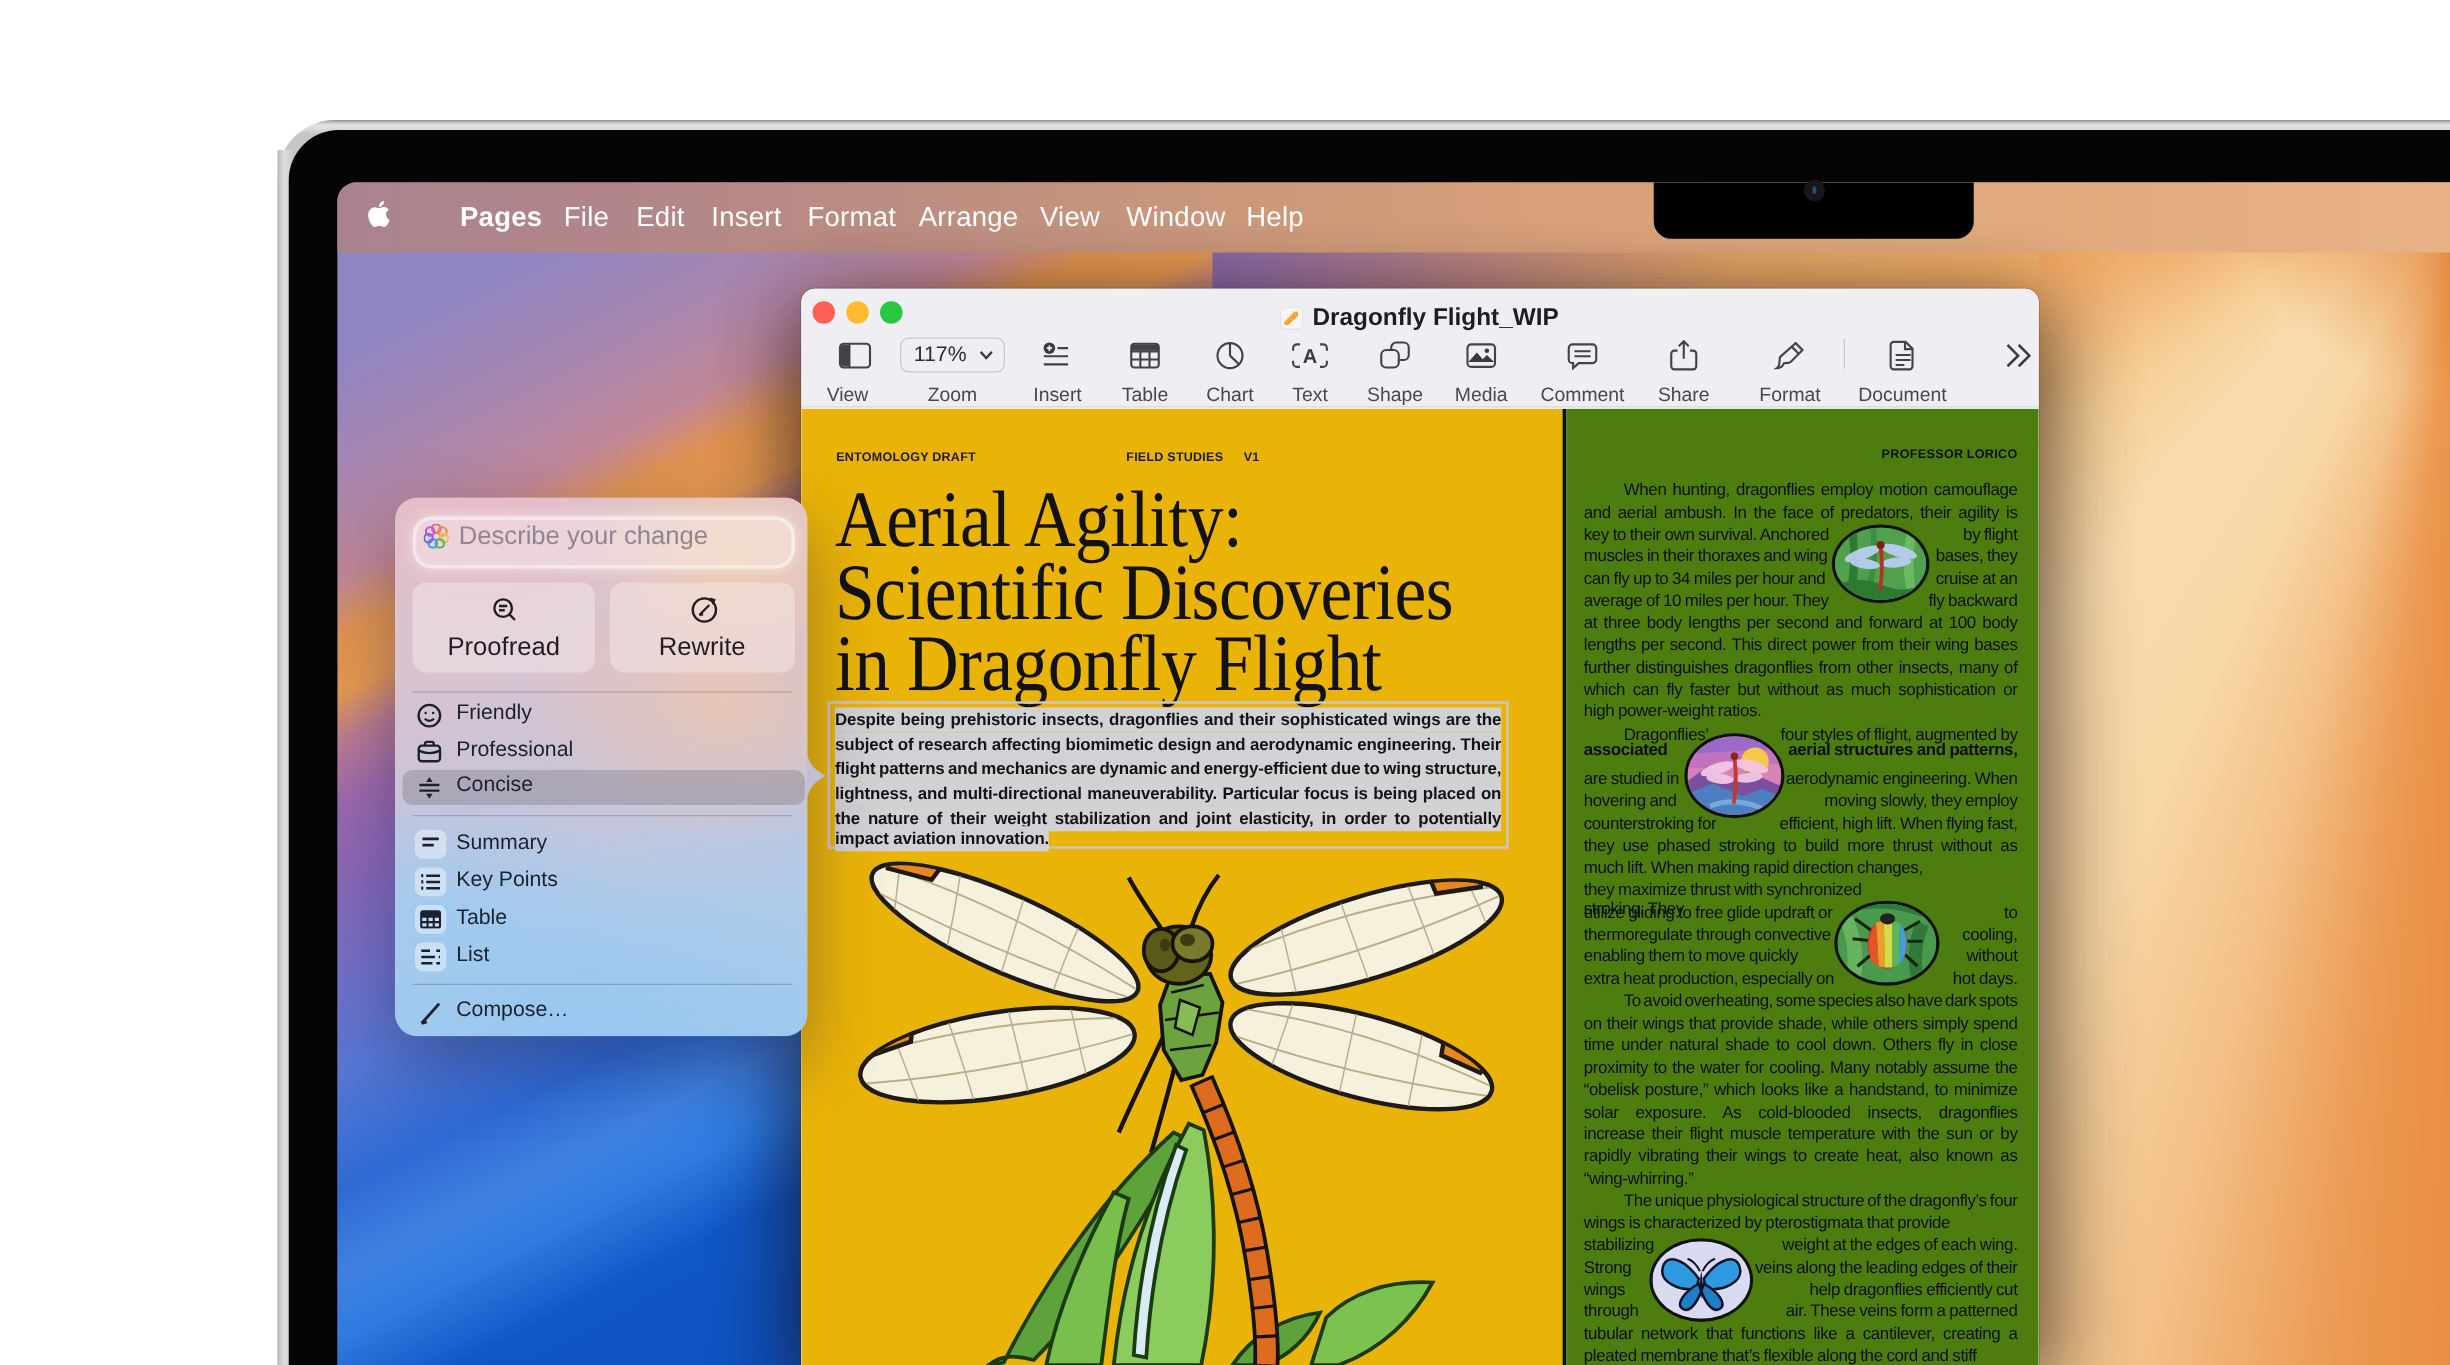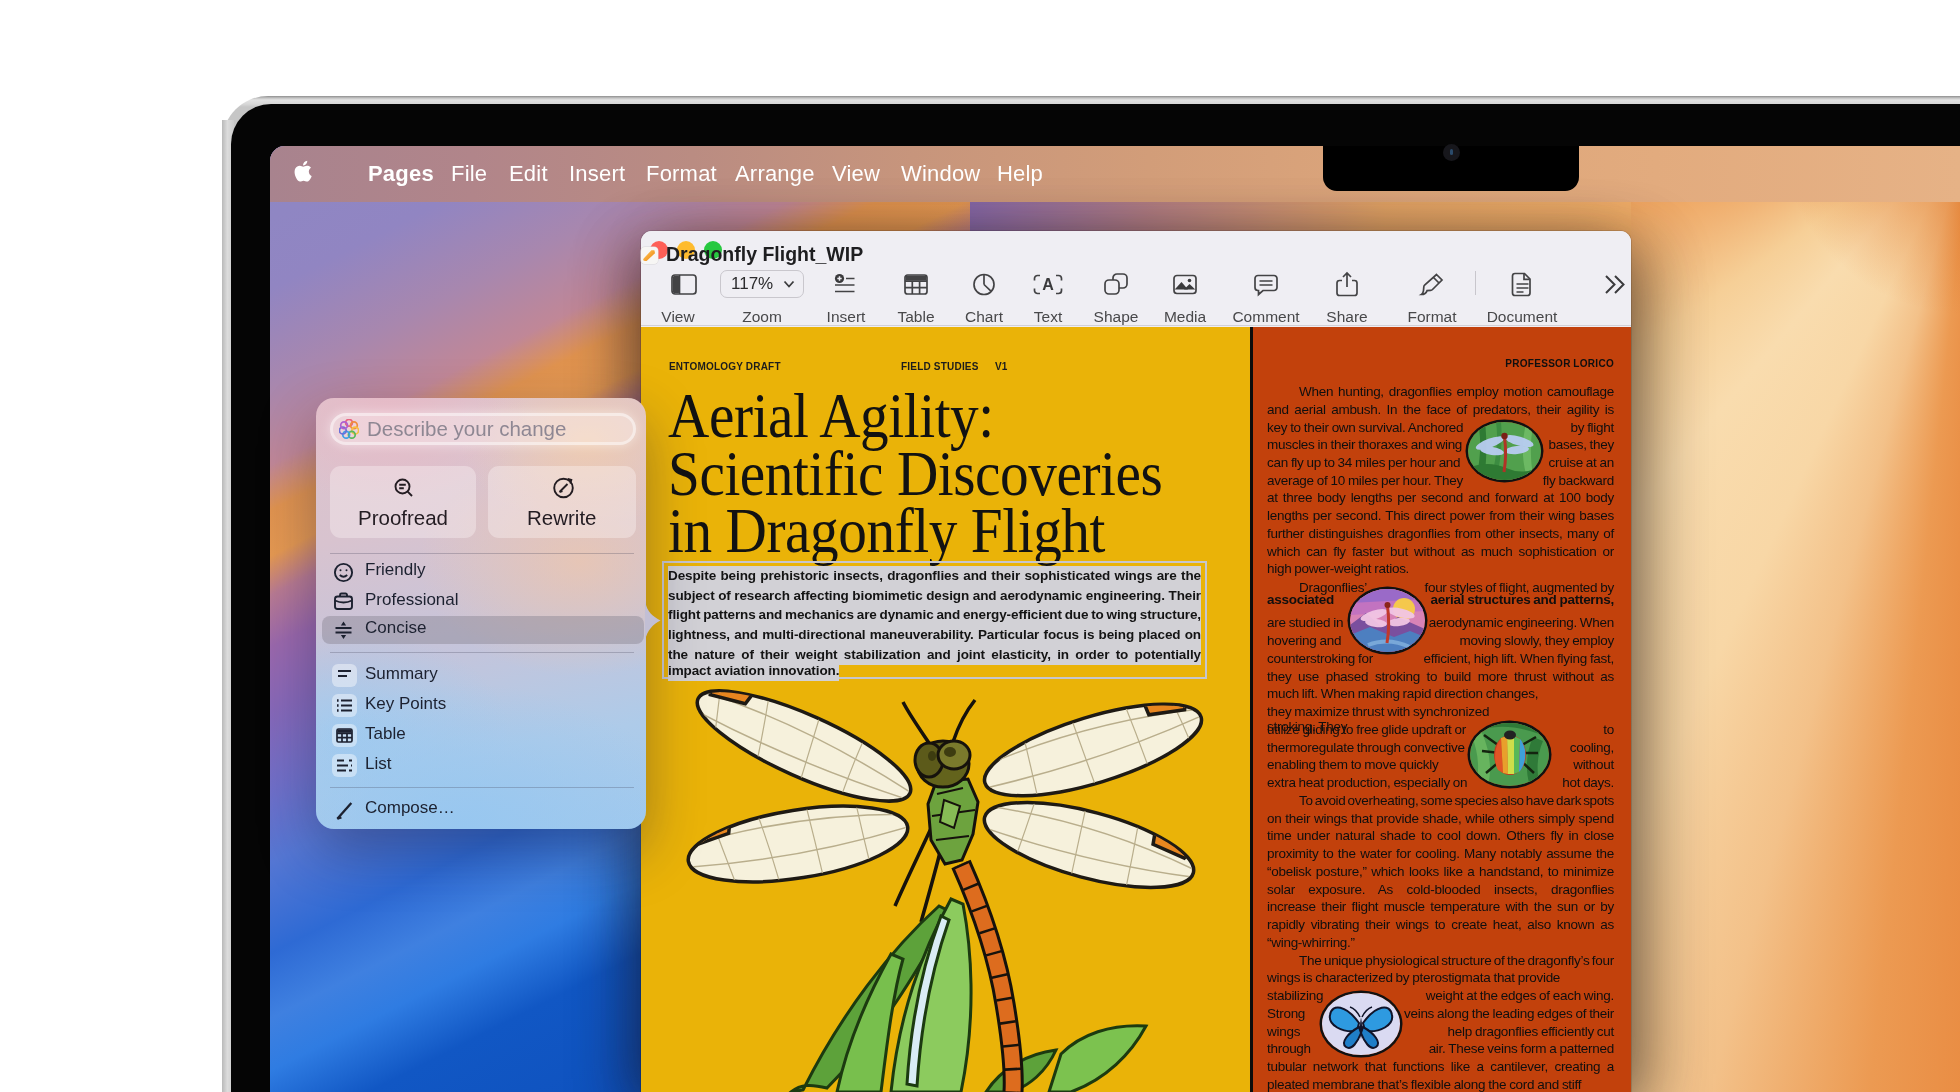--- a/index.html
+++ b/index.html
@@ -37,34 +37,34 @@
 #notch{left:1323px;top:146px;width:256px;height:45px;background:#000;border-radius:0 0 14px 14px;}
 #cam{left:1443px;top:144px;width:17px;height:17px;border-radius:50%;background:#17171c;}
 #camdot{left:1450px;top:149px;width:3px;height:6px;border-radius:2px;background:#2a4a6a;}
 
 
 #win{left:641px;top:231px;width:990px;height:861px;border-radius:11px 11px 0 0;
 box-shadow:0 25px 70px rgba(0,0,0,.42), 22px 10px 60px rgba(60,30,5,.30), -18px 10px 50px rgba(40,30,60,.25), 0 0 0 1px rgba(0,0,0,.12);background:#efedf2;}
 #winhead{position:absolute;left:0;top:0;width:990px;height:95px;border-radius:11px 11px 0 0;
 background:#efeef3;border-bottom:1px solid #d2d0d6;box-sizing:border-box;}
 .tl{position:absolute;top:10px;width:18px;height:18px;border-radius:50%;}
-#wtitle{position:absolute;left:0;top:12px;width:990px;font-size:19.5px;font-weight:bold;color:#1e1e20;}
+#wtitle{position:absolute;left:0;top:12px;width:990px;text-align:center;font-size:19.5px;font-weight:bold;color:#1e1e20;}
 #dicon{display:inline-block;width:17px;height:17px;border-radius:4px;background:#f7f6f4;vertical-align:-3px;margin-right:8px;position:relative;box-shadow:0 0 0 .5px #d8d6da;}
 #dicon:after{content:"";position:absolute;left:2px;top:2px;width:12px;height:12px;border-radius:2px;background:linear-gradient(135deg,#ffc24e 20%,#ef8f1f 80%);clip-path:polygon(15% 100%,0 100%,0 85%,70% 10%,95% 10%,100% 35%,30% 100%);}
 
 .tbi{position:absolute;top:40px;width:40px;height:30px;}
 .tbl{position:absolute;top:77px;font-size:15.5px;color:#48484a;text-align:center;white-space:nowrap;transform:translateX(-50%);}
 #zoombox{position:absolute;left:79px;top:39px;width:84px;height:28px;border:1.5px solid #c9c7cd;border-radius:7px;box-sizing:border-box;font-size:17px;color:#2c2c2e;}
 #zoombox span{position:absolute;left:10px;top:3px;}
 #tbdiv{position:absolute;left:834px;top:40px;width:1px;height:24px;background:#c8c6cc;}
 
 #doccanvas{position:absolute;left:0;top:96px;width:990px;height:765px;background:#fff;overflow:hidden;border-radius:0;}
 #pageL{position:absolute;left:0;top:0;width:609px;height:765px;background:#eab308;overflow:hidden;}
 #pageDivider{position:absolute;left:609px;top:0;width:3px;height:765px;background:#0c0c0c;}
-#pageR{position:absolute;left:612px;top:0;width:378px;height:765px;background:#c2410c;overflow:hidden;}
+#pageR{position:absolute;left:612px;top:0;width:378px;height:765px;background:#4d7c0f;overflow:hidden;}
 
 
 .kicker{position:absolute;font-size:10px;font-weight:bold;letter-spacing:.2px;color:#1c1c1c;}
 #h1{position:absolute;left:27px;top:60px;width:660px;font-family:"Liberation Serif",serif;font-weight:normal;font-size:64px;line-height:57.5px;color:#121212;letter-spacing:-.5px;transform:scaleX(.895);transform-origin:left top;}
 #introbox{position:absolute;left:21px;top:234px;width:545px;height:118px;border:2px solid #c7c6cd;box-sizing:border-box;}
 .iline{position:absolute;left:5px;width:533px;font-size:13.5px;font-weight:bold;letter-spacing:-.1px;color:#141414;white-space:nowrap;}
 .iline span{background:#d2d1d6;padding:2px 0 3px;}
 .jl{text-align:justify;text-align-last:justify;white-space:normal;}
 
 
@@ -77,21 +77,21 @@
 #popup{left:316px;top:398px;width:330px;height:431px;border-radius:18px;
 background:
 radial-gradient(60% 30% at 22% 4%,rgba(231,185,198,.95),rgba(231,185,198,0) 70%),
 radial-gradient(55% 28% at 82% 10%,rgba(240,204,175,.95),rgba(240,204,175,0) 70%),
 radial-gradient(70% 38% at 80% 38%,rgba(238,198,172,.75),rgba(238,198,172,0) 70%),
 radial-gradient(90% 45% at 45% 100%,rgba(151,199,240,.97),rgba(151,199,240,0) 75%),
 radial-gradient(70% 35% at 10% 78%,rgba(160,203,240,.9),rgba(160,203,240,0) 70%),
 linear-gradient(170deg,#dec4cd 0%,#d8c3cf 30%,#c6c4da 55%,#aecbe9 78%,#a0c9ee 100%);
 box-shadow:0 22px 55px rgba(30,30,60,.38);}
 #ptail{left:645px;top:601px;width:17px;height:40px;}
-#pinput{position:absolute;left:14px;top:15px;width:306px;height:32px;border-radius:16px;
+#pinput{position:absolute;left:14px;top:15px;width:306px;height:42px;border-radius:16px;
 background:rgba(255,248,248,.38);box-shadow:0 0 0 3px rgba(255,255,255,.45) inset,0 0 12px rgba(255,255,255,.5);
 font-size:20.5px;color:#8e8793;}
 #pinput .ph{position:absolute;left:37px;top:4px;}
 .pbtn{position:absolute;top:68px;width:146px;height:72px;border-radius:11px;background:rgba(255,250,250,.34);
 font-size:20.5px;color:#231c22;text-align:center;}
 .pbtn .lbl{position:absolute;bottom:8px;width:100%;font-weight:normal;}
 .pdiv{position:absolute;left:14px;width:304px;height:1px;background:rgba(70,70,90,.28);}
 .prow{position:absolute;left:49px;font-size:17px;color:#1c2130;}
 .picon{position:absolute;left:17px;width:21px;height:21px;}
 .pbox{position:absolute;left:15.5px;width:25px;height:23px;border-radius:6px;background:rgba(255,255,255,.42);}

